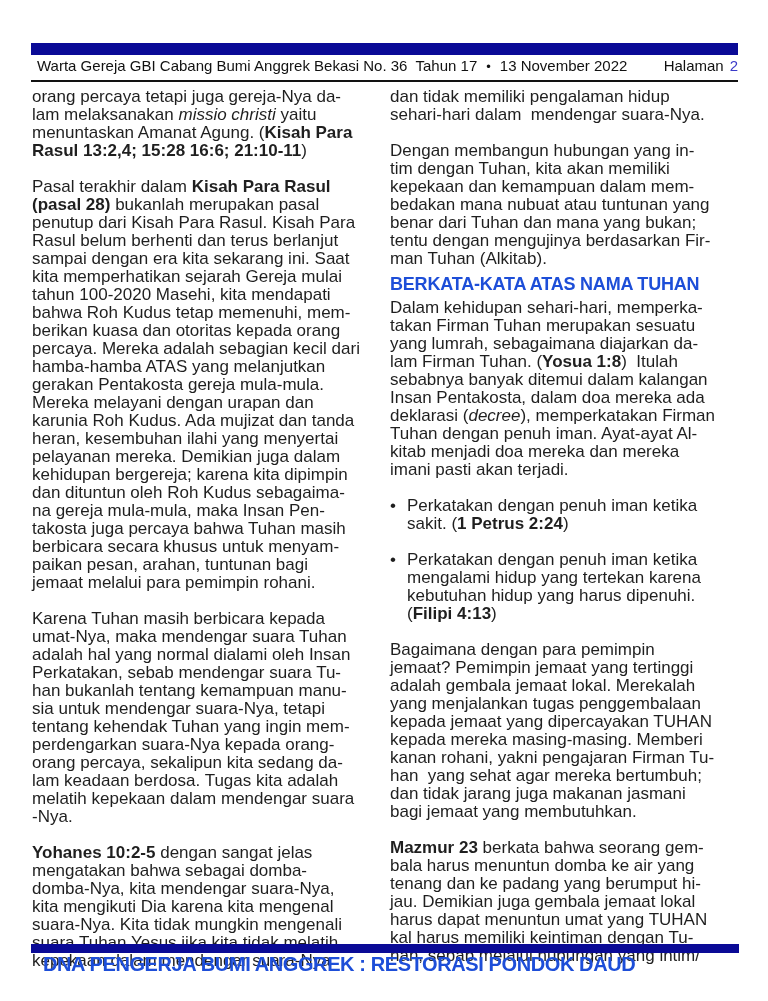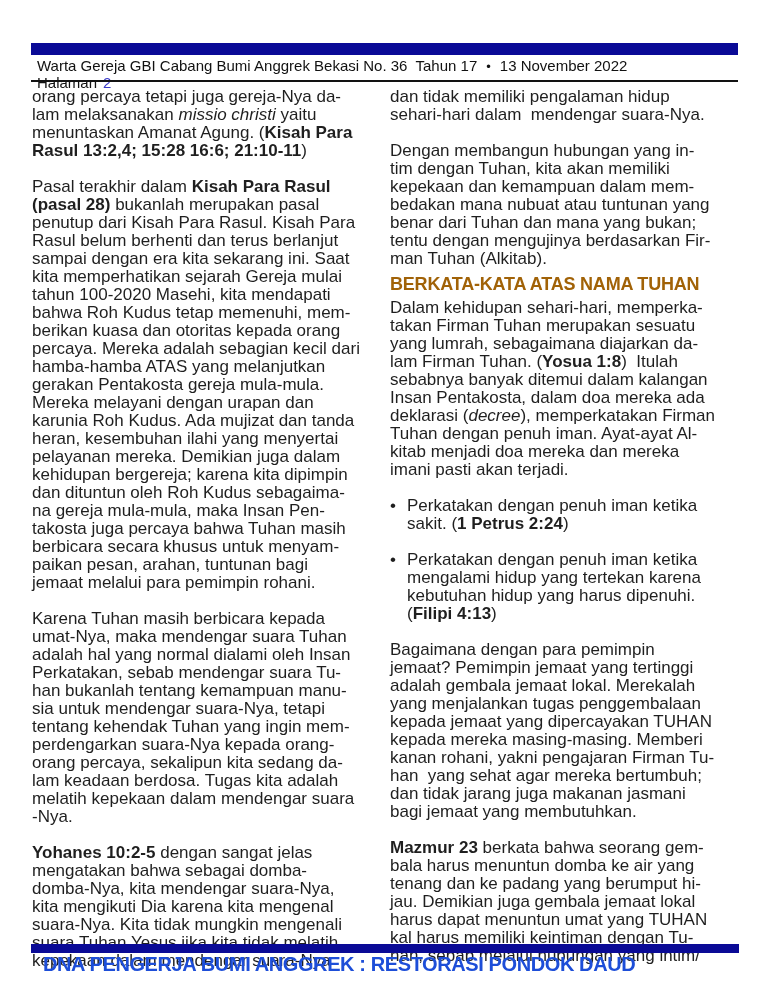--- a/index.html
+++ b/index.html
@@ -4,36 +4,36 @@
 <style>
   html,body{margin:0;padding:0;}
   body{
     width:768px;height:1001px;background:#ffffff;position:relative;
     font-family:"Liberation Sans","DejaVu Sans",sans-serif;
     color:#1f1f1f;overflow:hidden;
   }
   .topbar{position:absolute;left:31px;top:43px;width:707px;height:12px;background:#0a0a96;}
   .header{position:absolute;left:37px;top:57px;width:701px;height:22px;
     display:flex;justify-content:space-between;align-items:baseline;
-    font-size:15px;color:#111;flex-direction:column;}
+    font-size:15px;color:#111;}
   .header-left span{white-space:pre;}
   .header .dot{margin:0 9px;font-size:13px;}
   .header-right span{white-space:pre;}
   .pagenum{color:#3a3ac8;margin-left:6px;}
   .rule{position:absolute;left:31px;top:80px;width:707px;height:2px;background:#121212;}
   .content{position:absolute;left:32px;top:88px;width:712px;display:flex;}
   .col{font-size:17px;line-height:18px;}
   .col.left{width:345px;margin-right:13px;}
   .col.right{width:354px;}
   .line{white-space:pre-wrap;}
   .line .b{font-weight:bold;}
   .line .i{font-style:italic;}
   .block + .block{margin-top:18px;}
   .heading{font-weight:bold;font-size:18px;line-height:21px;margin:6px 0 4px 0;
-    letter-spacing:-0.2px;color:#a16207;}
+    letter-spacing:-0.2px;color:#1d4ed8;}
   .heading + .block{margin-top:2px;}
   .block.bullet{display:flex;}
   .block.bullet .marker{width:17px;flex:0 0 17px;}
   .block.bullet .bullet-body{flex:1;}
   .footbar{position:absolute;left:31px;top:944px;width:708px;height:9px;background:#0a0a96;}
   .footer{position:absolute;left:43px;top:953px;width:700px;
     font-weight:bold;font-size:20px;letter-spacing:-0.4px;color:#1d4ed8;}
 </style>
 </head>
 <body>

